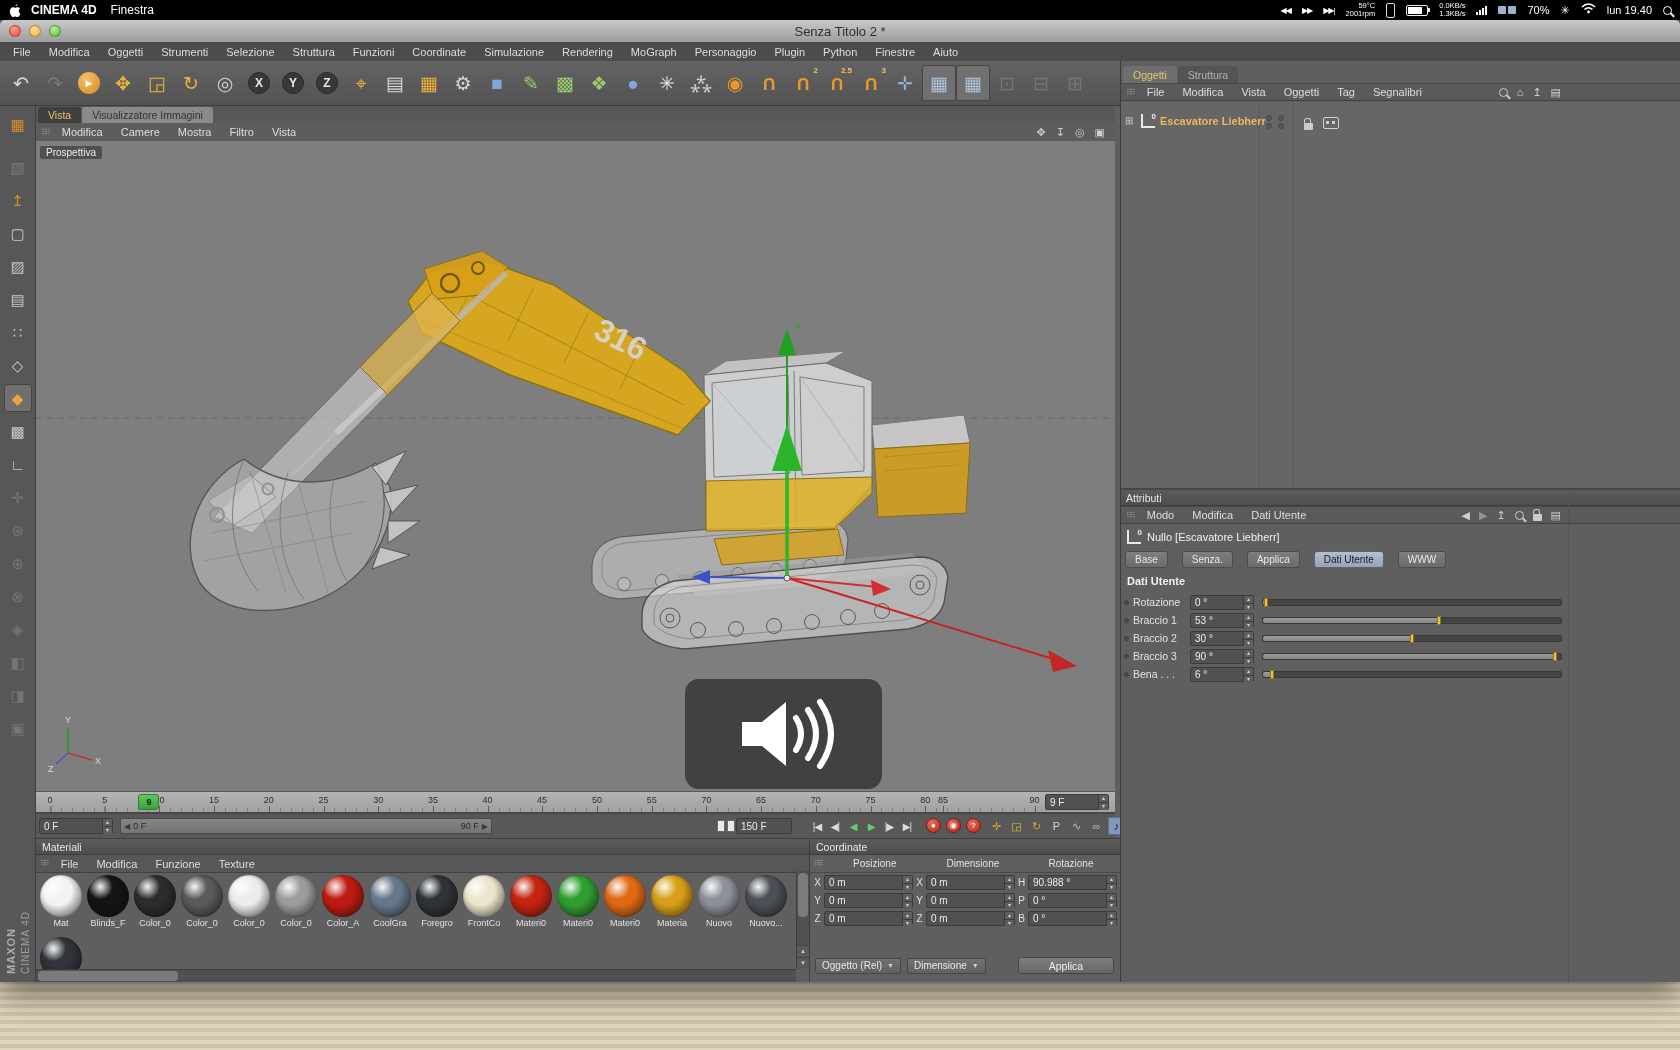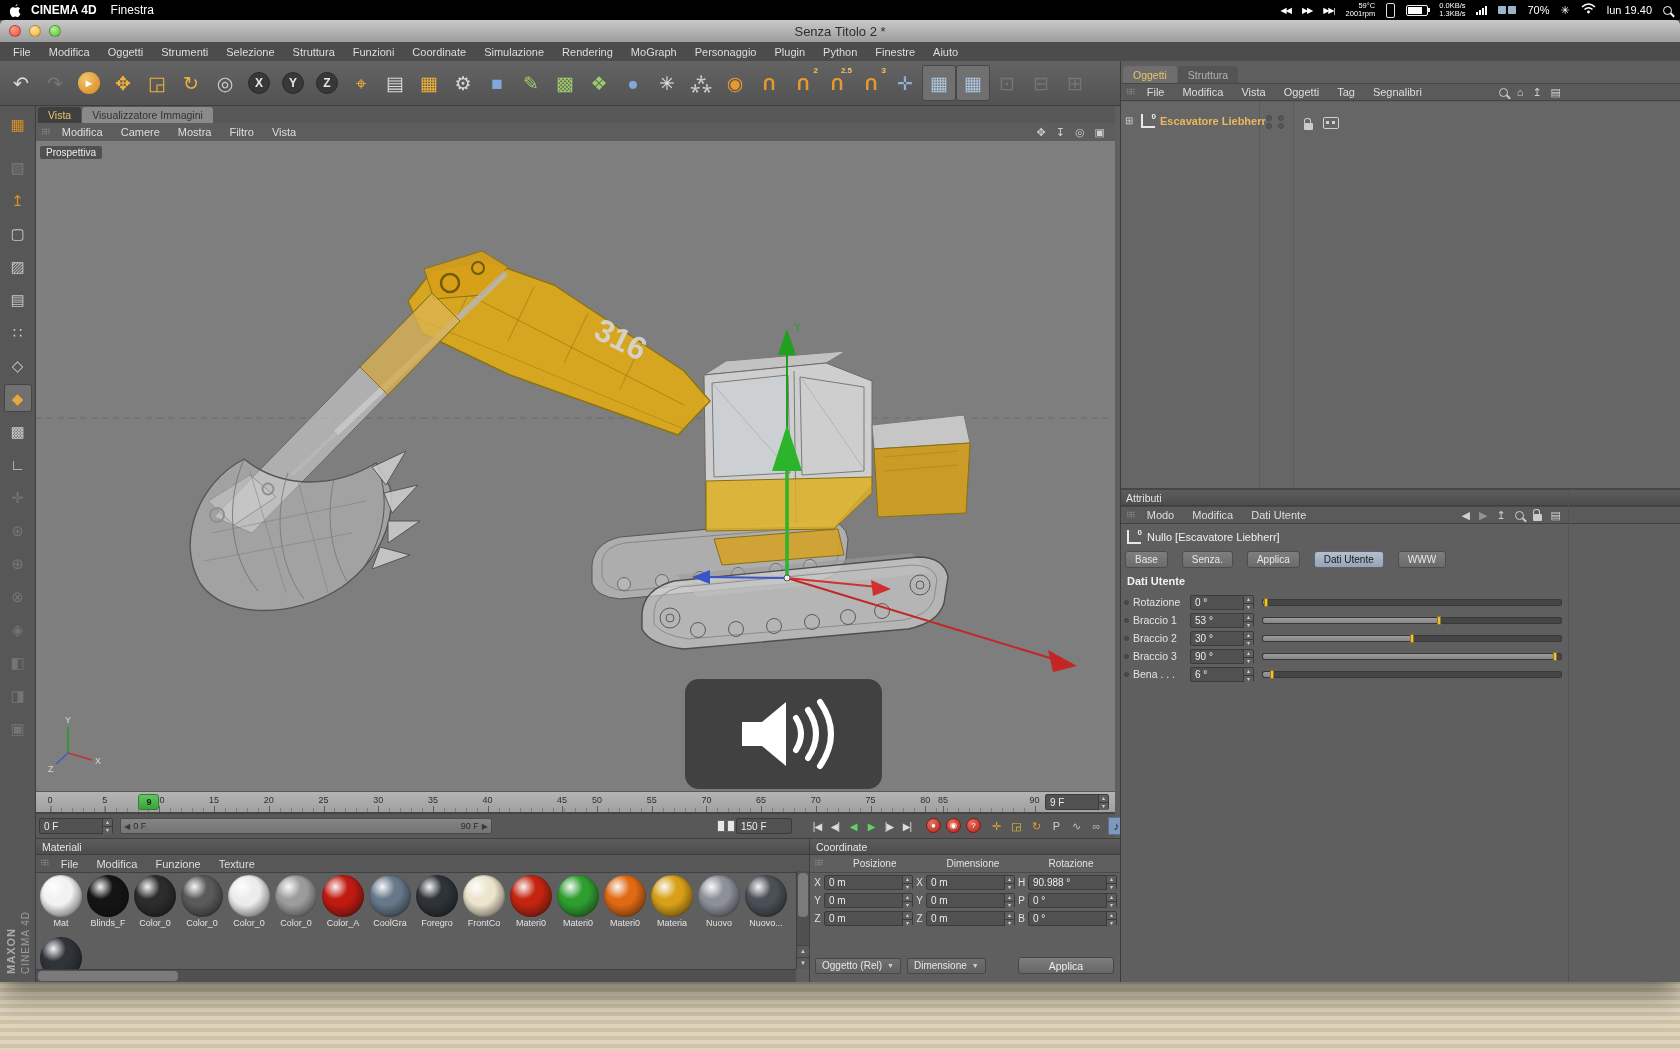--- a/index.html
+++ b/index.html
@@ -677,21 +677,21 @@
         </span>
       <span class="tick" style="left: 14px;">0</span>
           <span class="tick" style="left: 68.7px;">5</span>
           <span class="tick" style="left: 123.4px;">10</span>
           <span class="tick" style="left: 178.1px;">15</span>
           <span class="tick" style="left: 232.8px;">20</span>
           <span class="tick" style="left: 287.5px;">25</span>
           <span class="tick" style="left: 342.2px;">30</span>
           <span class="tick" style="left: 396.9px;">35</span>
           <span class="tick" style="left: 451.6px;">40</span>
-          <span class="tick" style="left: 526px;">45</span>
+          <span class="tick" style="left: 506px;">45</span>
           <span class="tick" style="left: 561px;">50</span>
           <span class="tick" style="left: 615.7px;">55</span>
           <span class="tick" style="left: 670.4px;">70</span>
           <span class="tick" style="left: 725.1px;">65</span>
           <span class="tick" style="left: 779.8px;">70</span>
           <span class="tick" style="left: 834.5px;">75</span>
           <span class="tick" style="left: 889.2px;">80</span>
           <span class="tick" style="left: 907px;">85</span>
           <span class="tick" style="left: 998.6px;">90</span>
         </div>

